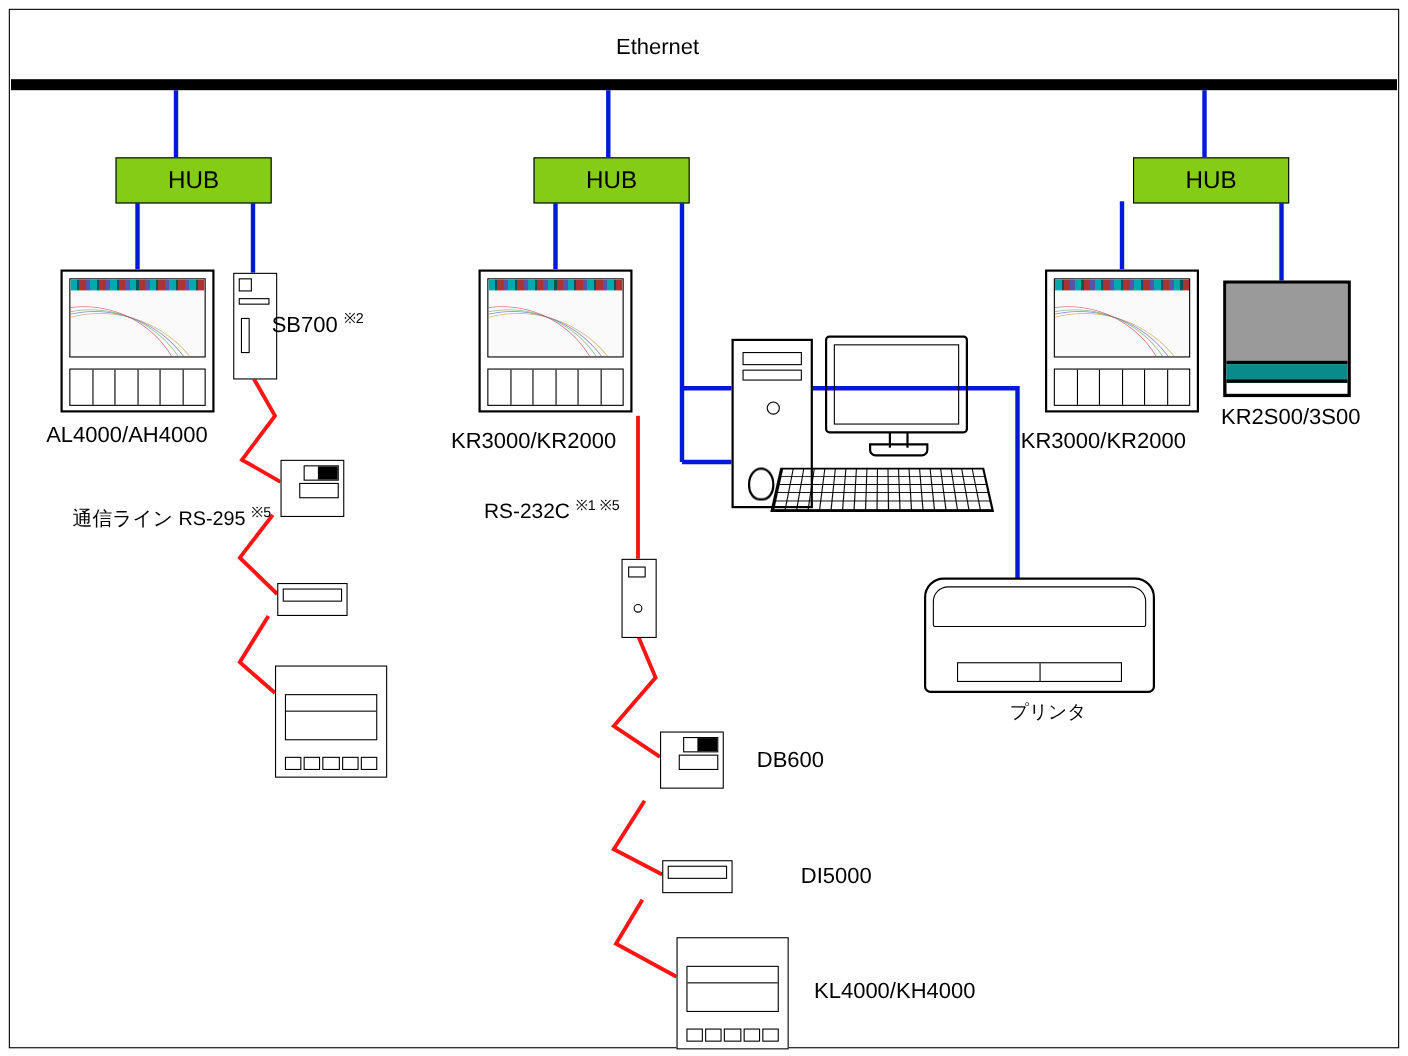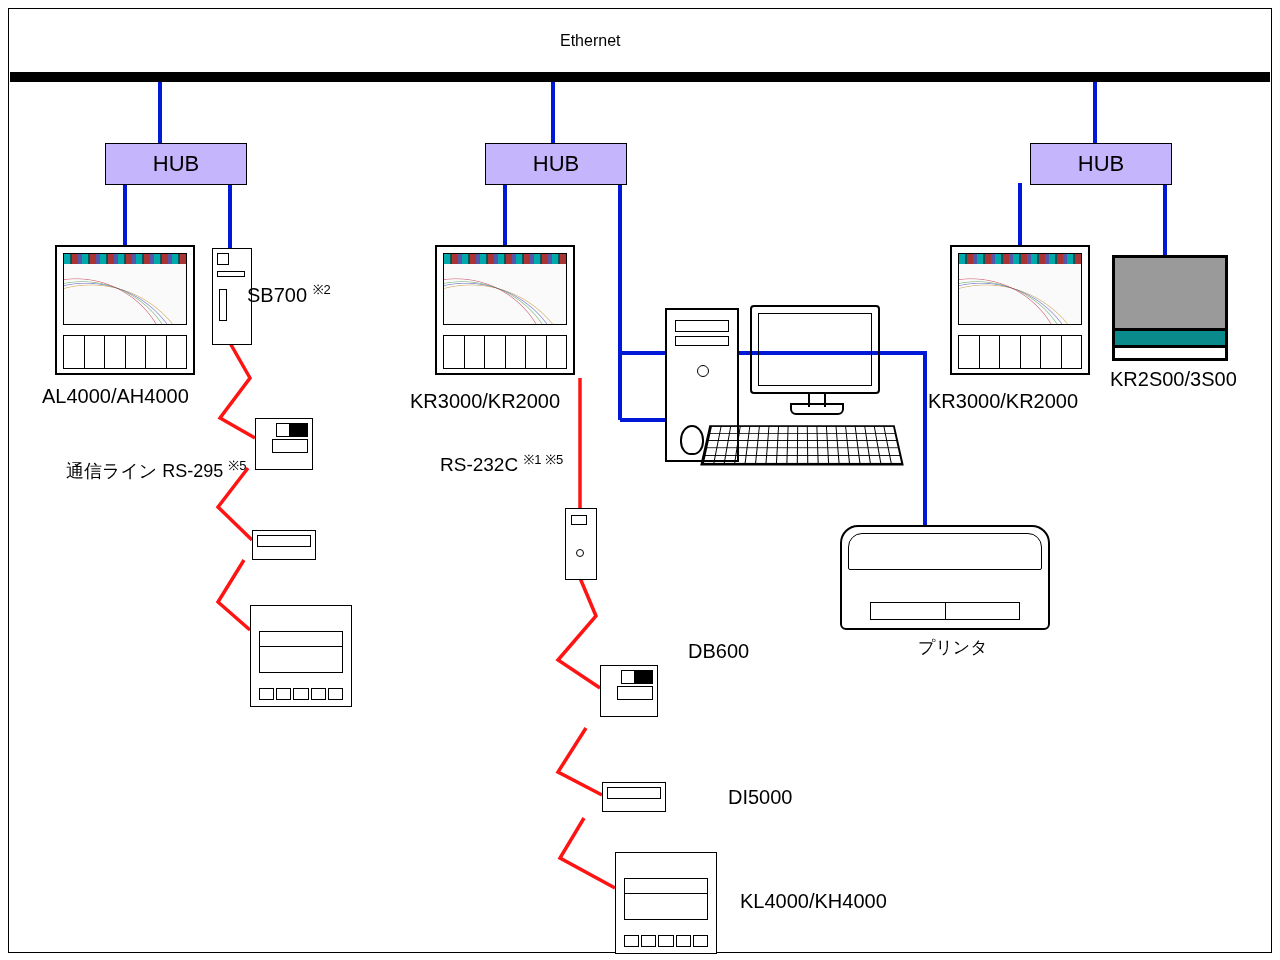--- a/index.html
+++ b/index.html
@@ -1,22 +1,22 @@
 <!DOCTYPE html>
 <html><head>
 <meta charset="utf-8">
 <style>
   html,body{margin:0;padding:0;width:1280px;height:960px;font-family:"Helvetica Neue",Arial,"Hiragino Kaku Gothic ProN","Yu Gothic",sans-serif;background:#fff;color:#000}
   .stage{position:relative;width:1280px;height:960px}
   .border{position:absolute;left:8px;top:8px;width:1264px;height:945px;border:1.5px solid #000;box-sizing:border-box}
   .ethernet-bar{position:absolute;left:10px;top:72px;width:1260px;height:10px;background:#000}
   .label{position:absolute;font-size:20px;white-space:nowrap}
-  .label.big{font-size:16px}
+  .label.big{font-size:20px}
   .sup{font-size:13px;vertical-align:super}
-  .hub{position:absolute;width:140px;height:40px;border:1.5px solid #000;background:#c4b5fd;display:flex;align-items:center;justify-content:center;font-size:22px}
+  .hub{position:absolute;width:140px;height:40px;border:1.5px solid #000;background:#84cc16;display:flex;align-items:center;justify-content:center;font-size:22px}
   .recorder{position:absolute;width:140px;height:130px}
   .recorder .frame{position:absolute;inset:0;border:2px solid #000;background:#fff}
   .recorder .screen{position:absolute;left:8px;top:8px;right:8px;height:70px;border:1.5px solid #000;background:#fafafa;overflow:hidden}
   .recorder .screen .bar{position:absolute;left:0;right:0;top:0;height:10px;background:repeating-linear-gradient(90deg,#0aa 0 6px,#055 6px 8px,#a33 8px 14px,#55a 14px 18px)}
   .recorder .screen .curves{position:absolute;left:0;right:0;top:10px;bottom:0;background:
      radial-gradient(circle at 10% 180%, transparent 60%, rgba(200,50,80,.6) 60.5%, transparent 61%),
      radial-gradient(circle at 15% 190%, transparent 62%, rgba(80,160,80,.6) 62.5%, transparent 63%),
      radial-gradient(circle at 18% 200%, transparent 64%, rgba(80,80,200,.6) 64.5%, transparent 65%),
      radial-gradient(circle at 22% 210%, transparent 66%, rgba(200,150,50,.6) 66.5%, transparent 67%)}
   .recorder .strip{position:absolute;left:8px;right:8px;bottom:6px;height:32px;border:1.5px solid #000;display:flex}
@@ -187,21 +187,21 @@
   <div class="mouse" style="left:680px;top:425px"></div>
 
   <div class="printer" style="left:840px;top:525px">
       <div class="body"></div>
       <div class="lid"></div>
       <div class="tray"></div>
     </div>
   <div class="label" style="left:918px;top:636px;font-size:17px">プリンタ</div>
 
   <div class="small-meter" style="left:600px;top:665px"></div>
-  <div class="label" style="left:688px;top:640px">DB600</div>
+  <div class="label" style="left:688px;top:680px">DB600</div>
   <div class="panel-meter" style="left:602px;top:782px"></div>
   <div class="label" style="left:728px;top:786px">DI5000</div>
   <div class="chart-rec" style="left:615px;top:852px">
       <div class="paper"></div>
       <div class="ctrl">
         <span></span>
         <span></span>
         <span></span>
         <span></span>
         <span></span>

